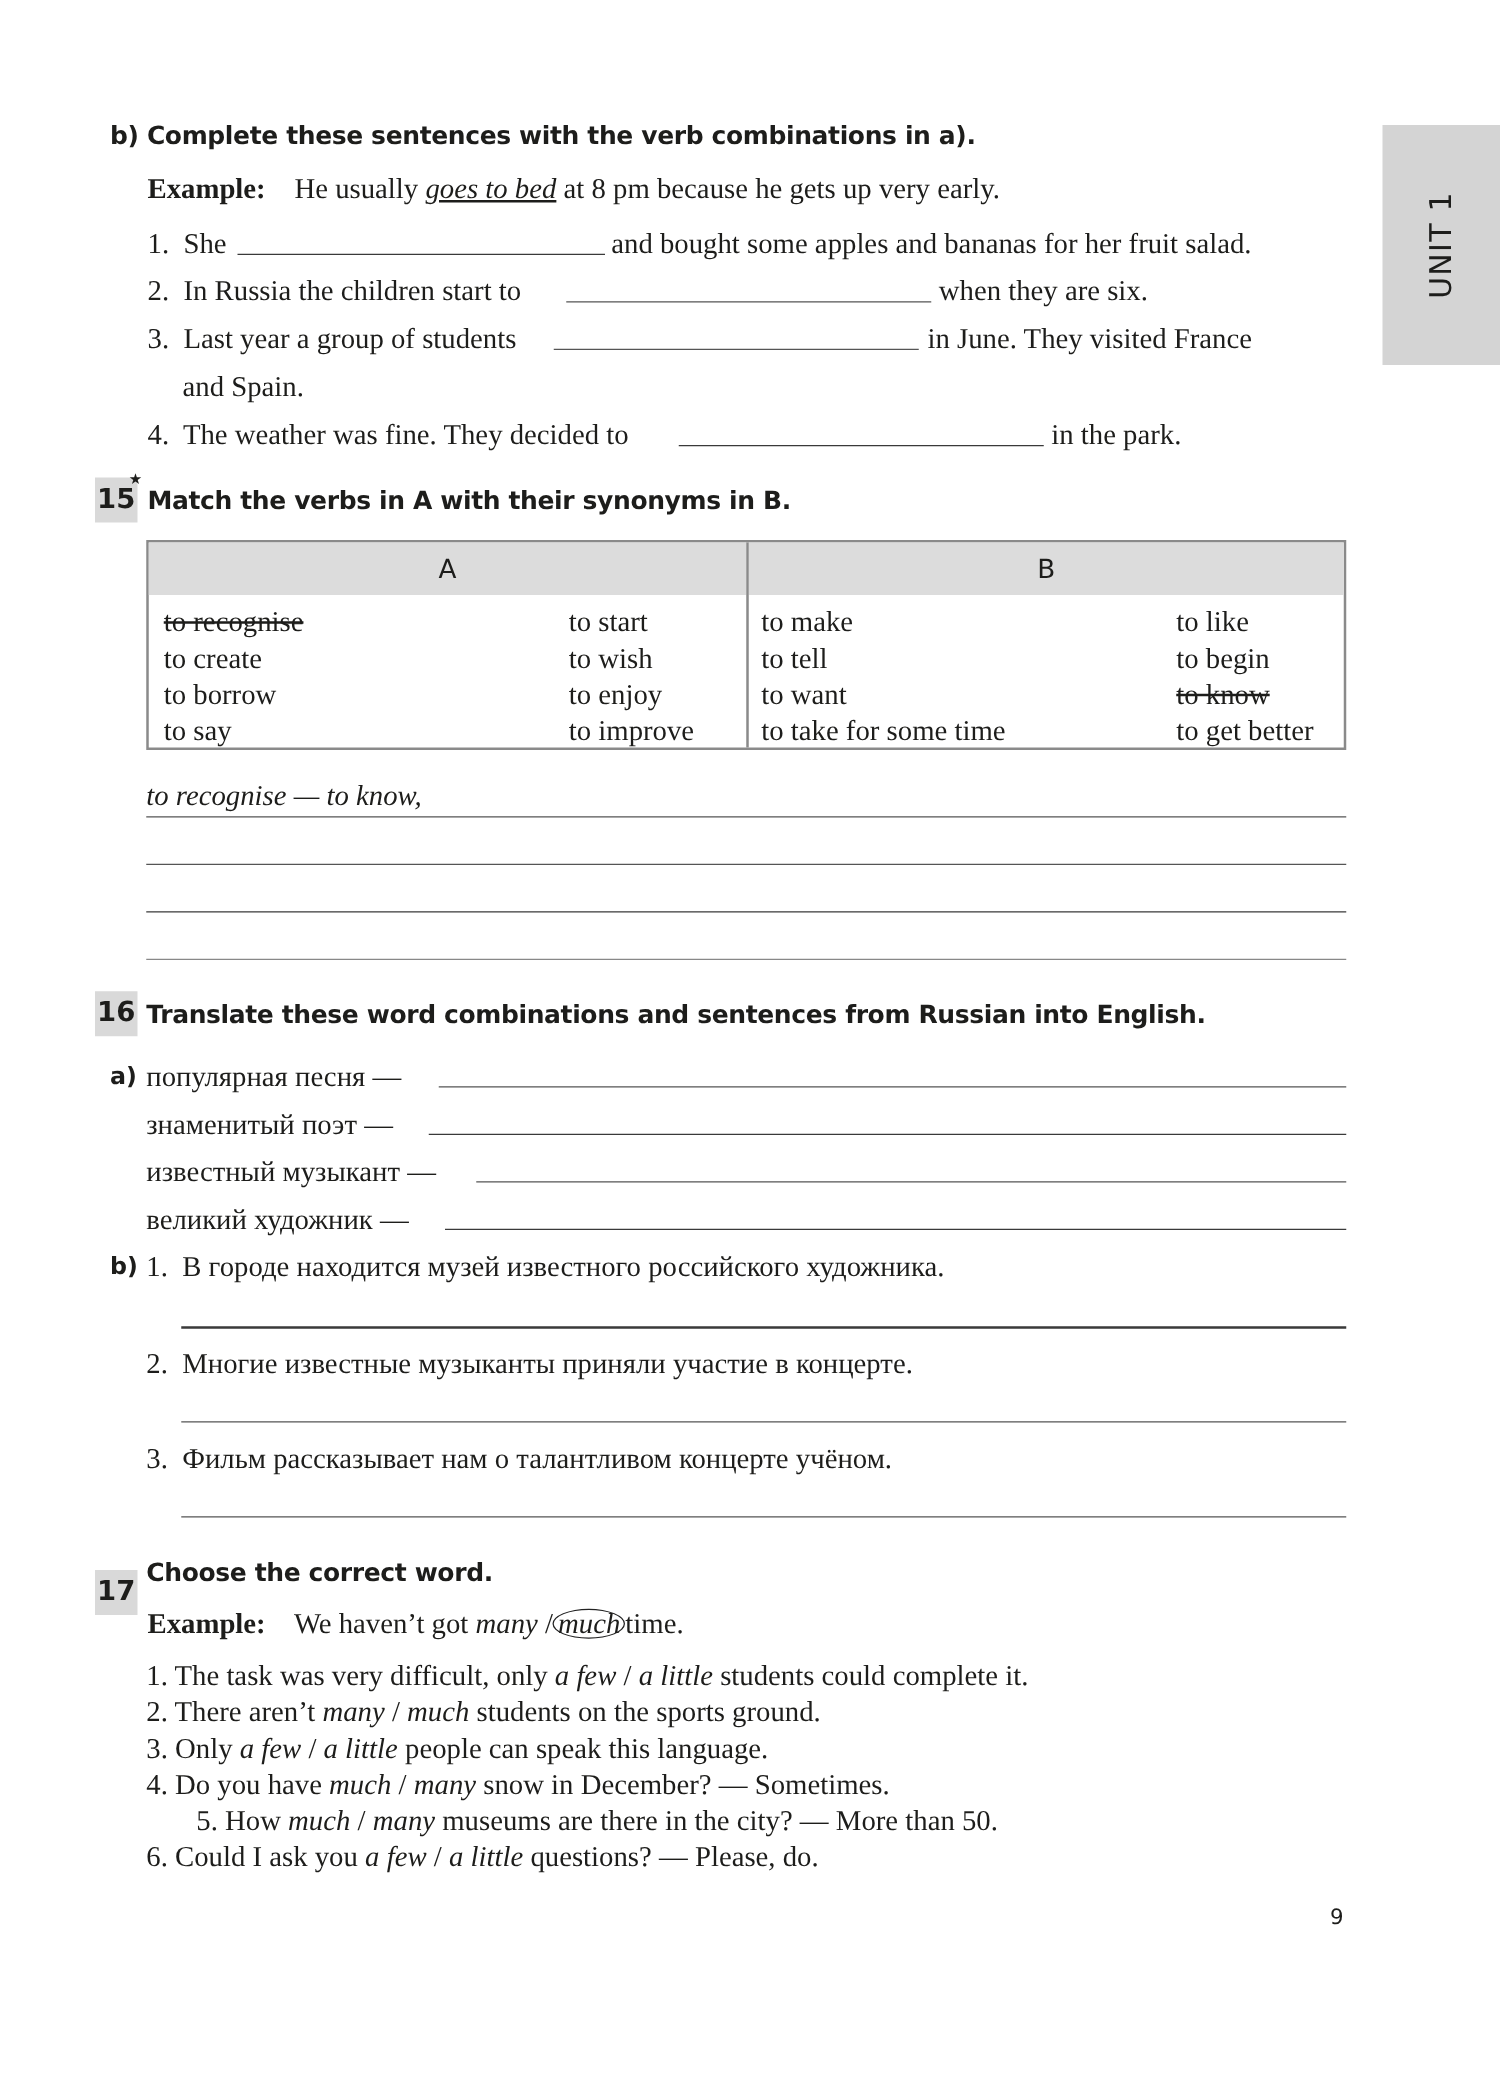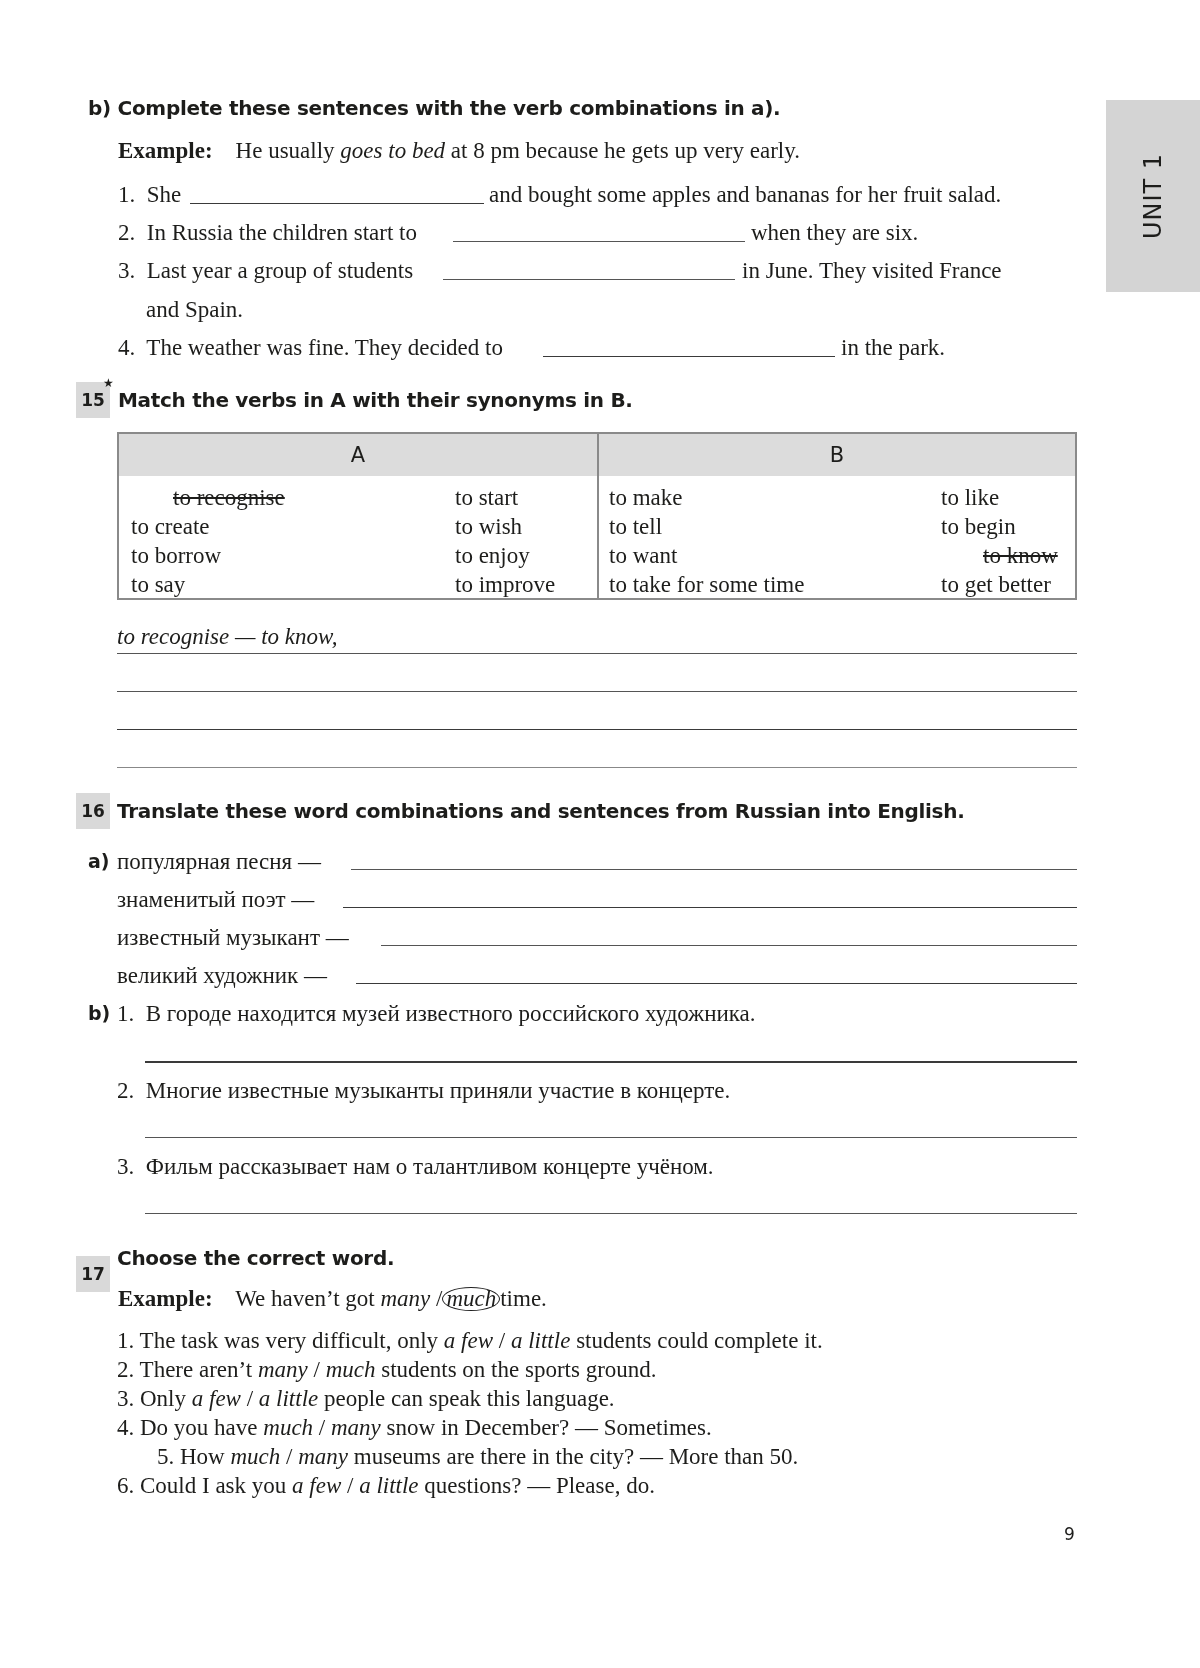--- a/index.html
+++ b/index.html
@@ -1,25 +1,25 @@
 <!DOCTYPE html>
 <html><head>
 <meta charset="utf-8">
 <style>
   html, body { margin:0; padding:0; }
   body { width:1200px; height:1668px; background:#ffffff; position:relative; overflow:hidden; color:#1d1d1b; }
   .abs { position:absolute; }
   .line { position:absolute; height:0; border-top:1.4px solid #3a3a3a; }
   .line.light { border-top:1.2px solid #555; }
   .heading { font-family:"DejaVu Sans", sans-serif; font-weight:bold; font-size:20px; letter-spacing:-0.3px; position:absolute; white-space:nowrap; }
-  .numbox { position:absolute; background:#d9d9d9; font-family:"DejaVu Sans", sans-serif; font-weight:bold; font-size:17px; text-align:center; line-height:36px; height:36px; width:34px; }
+  .numbox { position:absolute; background:#d9d9d9; font-family:"DejaVu Sans", sans-serif; font-weight:bold; font-size:22px; text-align:center; line-height:36px; height:36px; width:34px; }
   .txt { position:absolute; font-family:"Liberation Serif", serif; font-size:23px; white-space:nowrap; line-height:26px; }
   .it { font-style:italic; }
   .lbl { font-family:"DejaVu Sans", sans-serif; font-weight:bold; font-size:19px; }
-  .strike { text-decoration:line-through;margin-left:42px; }
+  .strike { text-decoration:line-through; }
   
   .tbl { position:absolute; left:117px; top:432px; width:960px; height:168px; border:2px solid #8a8a8a; box-sizing:border-box; }
   .tbl .hdr { position:absolute; top:0; height:42px; background:#dcdcdc; font-family:"DejaVu Sans", sans-serif; font-size:21px; text-align:center; line-height:42px; }
   .tbl .vdiv { position:absolute; left:478px; top:0; bottom:0; border-left:2px solid #8a8a8a; }
   .cell { position:absolute; font-family:"Liberation Serif", serif; font-size:23px; line-height:29px; white-space:nowrap; }
   .tab { position:absolute; left:1106px; top:100px; width:94px; height:192px; background:#d4d4d4; }
   .tab span { position:absolute; left:50%; top:50%; transform:translate(-50%,-50%) rotate(-90deg); font-family:"DejaVu Sans", sans-serif; font-size:24px; letter-spacing:1px; white-space:nowrap; color:#1d1d1b; }
   .circle { display:inline-block; border:1.3px solid #222; border-radius:50%; padding:0 3px; line-height:22px; }
 </style>
 </head>
@@ -27,21 +27,21 @@
 
 <div class="tab">
   <span>UNIT 1</span>
 </div>
 
 <div class="heading" style="left:88px; top:96px;">b) Complete these sentences with the verb combinations in a).</div>
 
 <div class="txt" style="left:118px; top:138px;">
   <b>Example:</b>&nbsp;&nbsp;&nbsp;
   <span>He usually</span>
-  <span class="it" style="">goes to bed</span>
+  <span class="it" style="text-decoration:underline;">goes to bed</span>
   <span>at 8 pm because he gets up very early.</span>
 </div>
 
 <div class="txt" style="left:118px; top:182px;">
   <span>1.</span>&nbsp;
   <span>She</span>
 </div>
 <div class="line" style="left:190px; top:203px; width:294px; border-top-width:1.8px;"></div>
 <div class="txt" style="left:489px; top:182px;">and bought some apples and bananas for her fruit salad.</div>
 

